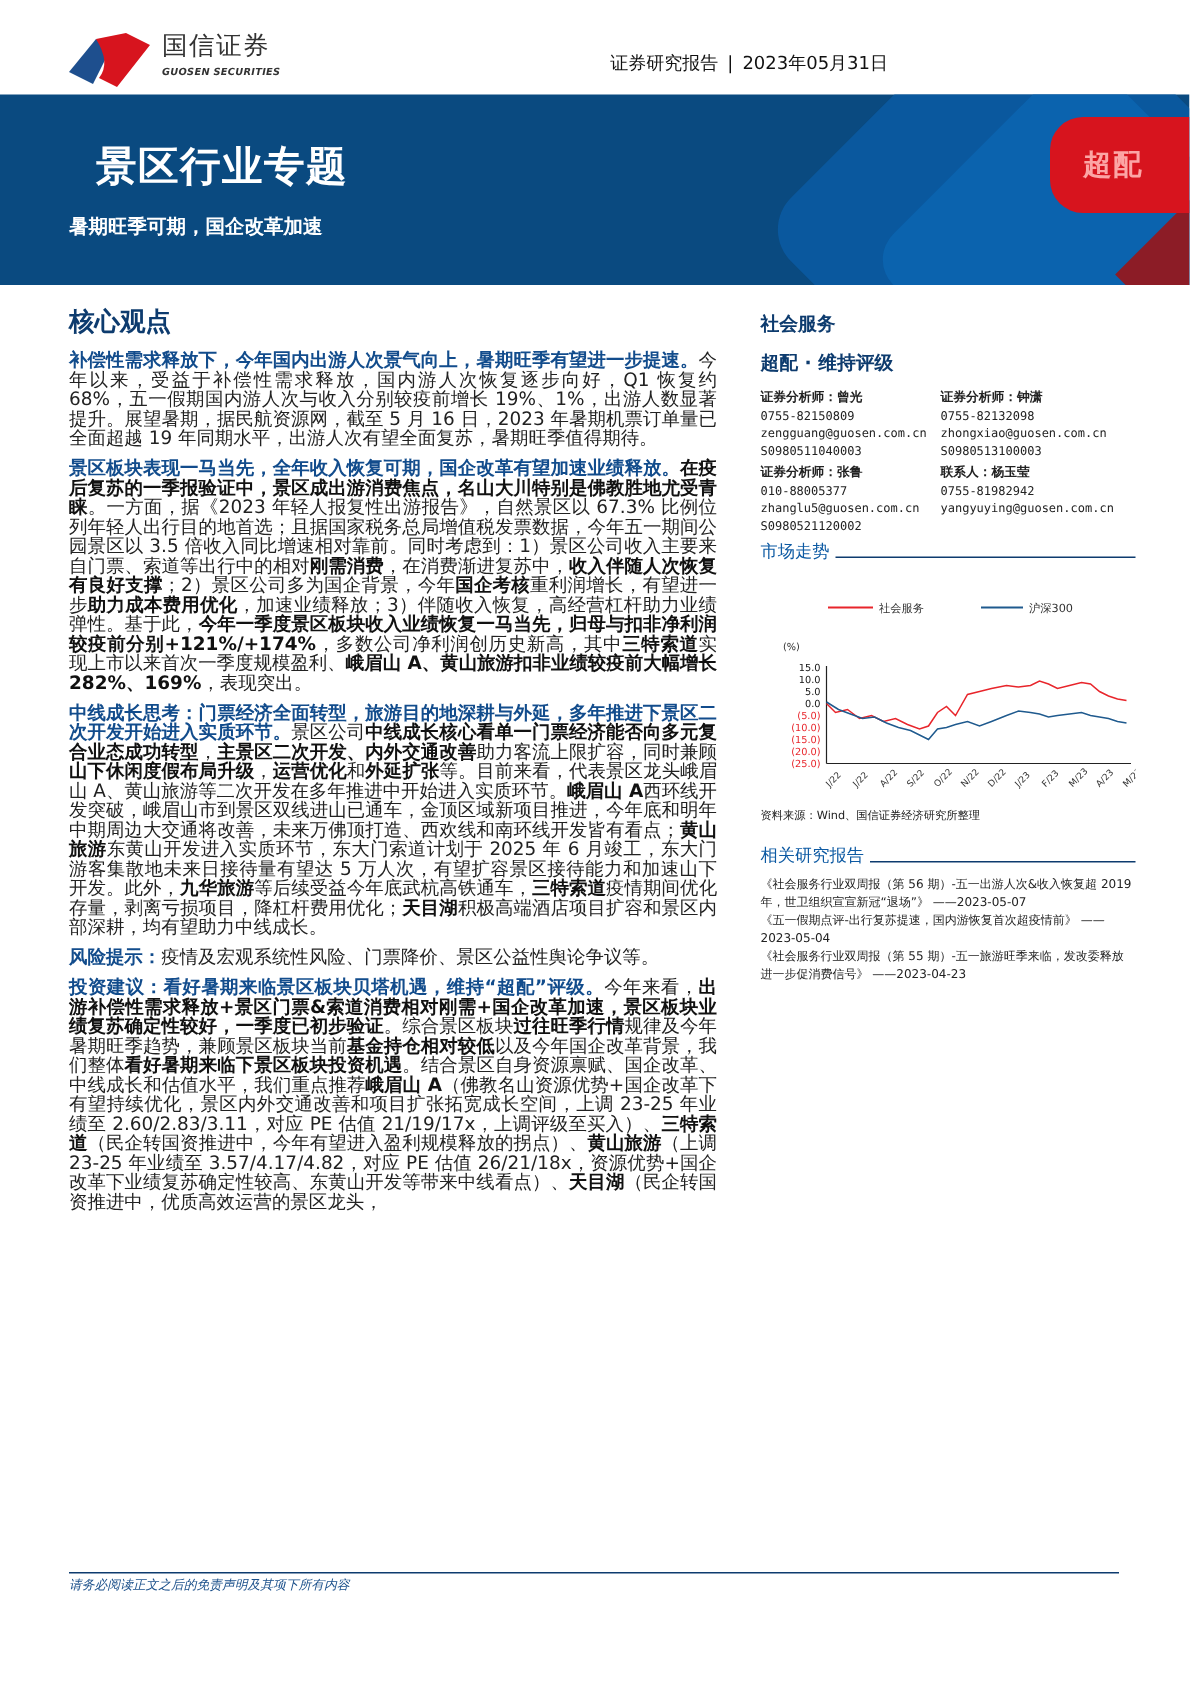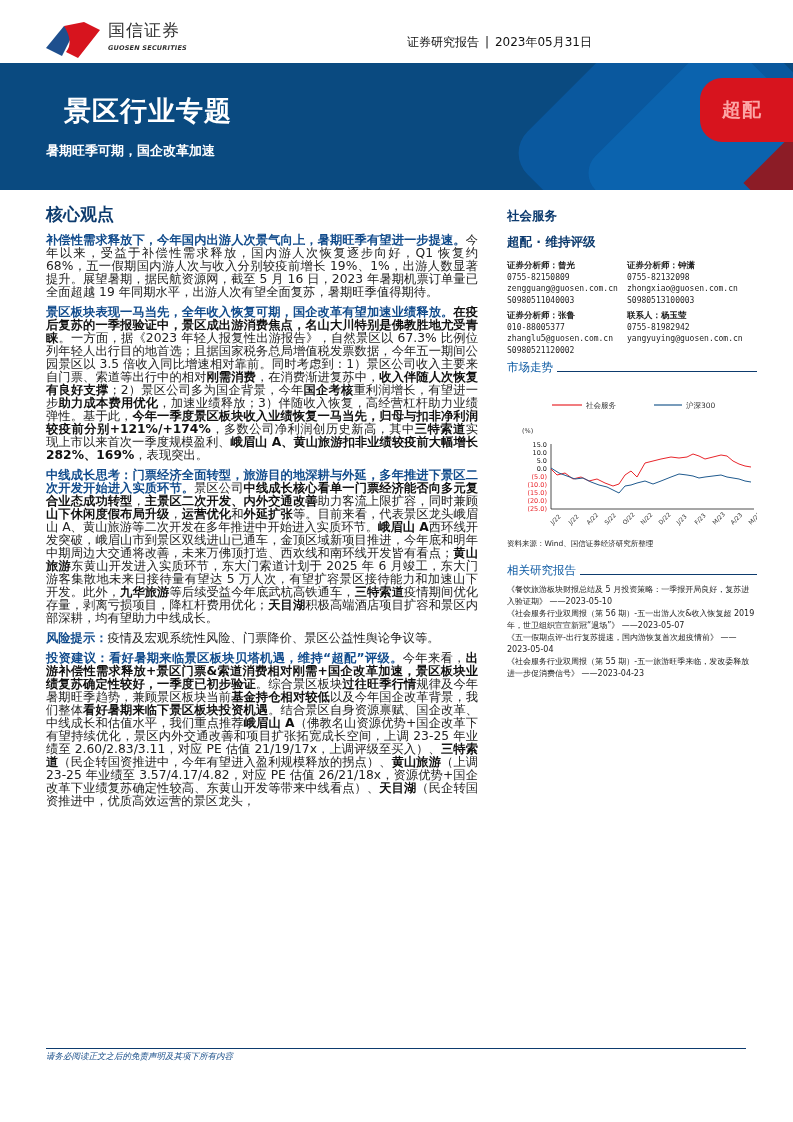--- a/index.html
+++ b/index.html
@@ -177,21 +177,20 @@
       </g>
     </svg>
   </div>
   <div class="chart-src">资料来源：Wind、国信证券经济研究所整理</div>
 
   <div class="section-title" style="margin-top:14px;justify-content:flex-end;">
     <span>相关研究报告</span>
       <span class="line"></span>
   </div>
   <div class="reports">
-    <div class="report-item"><span>《餐饮旅游板块财报总结及 5 月投资策略：一季报开局良好，复苏进入验证期》</span> <span>——2023-05-10</span></div>
     <div class="report-item"><span>《社会服务行业双周报（第 56 期）-五一出游人次&amp;收入恢复超 2019 年，世卫组织宣宣新冠“退场”》</span> <span>——2023-05-07</span></div>
     <div class="report-item"><span>《五一假期点评-出行复苏提速，国内游恢复首次超疫情前》</span> <span>——2023-05-04</span></div>
     <div class="report-item"><span>《社会服务行业双周报（第 55 期）-五一旅游旺季来临，发改委释放进一步促消费信号》</span> <span>——2023-04-23</span></div>
   </div>
 </div>
 
 <div class="footer-line"></div>
 <div class="footer-text">请务必阅读正文之后的免责声明及其项下所有内容</div>
 
 </body></html>

